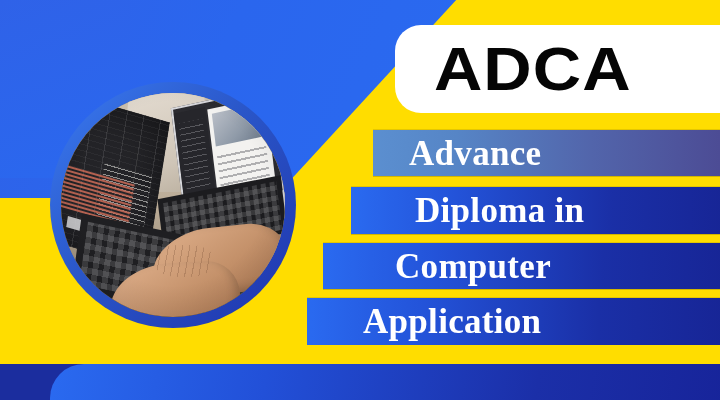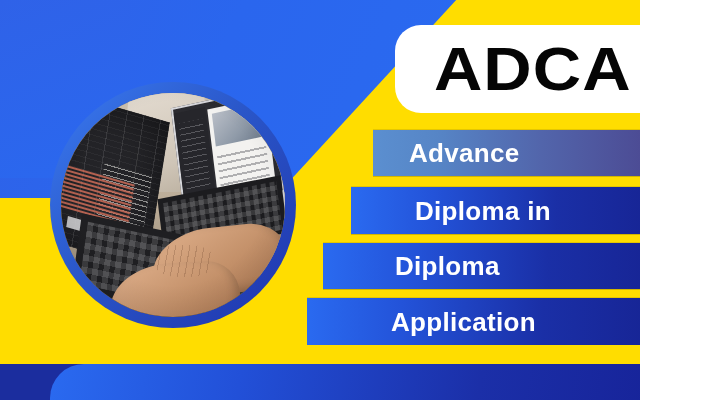--- a/index.html
+++ b/index.html
@@ -2,21 +2,21 @@
 <html><head>
 <meta charset="utf-8">
 <style>
   html, body {
     margin: 0;
     padding: 0;
     background: #ffffff;
   }
   #poster {
     position: relative;
-    width: 640px;
+    width: 720px;
     height: 400px;
     overflow: hidden;
     background: #4d7c0f;
     font-family: "Liberation Sans", sans-serif;
   }
 
   
   .bg-yellow {
     position: absolute;
     inset: 0;
@@ -335,24 +335,24 @@
   }
 
   .line-bar {
     position: absolute;
     right: -4px;
     display: flex;
     align-items: center;
     box-shadow: 0 1px 0 rgba(0,0,0,.18), 0 -1px 0 rgba(0,0,0,.10);
   }
   .line-bar .line-text {
-    font-family: Liberation Sans, sans-serif;
+    font-family: Liberation Serif, serif;
     font-weight: 700;
     color: #ffffff;
-    font-size: 26px;
+    font-size: 35px;
     line-height: 1;
     letter-spacing: .3px;
     margin-left: 36px;
     white-space: nowrap;
   }
   #bar-0 {
     left: 373px;
     top: 130px;
     height: 46px;
     background: linear-gradient(90deg, #5b8fd0 0%, #5685c6 24%, #5265ab 62%, #4c4b94 100%);
@@ -370,21 +370,21 @@
     background: linear-gradient(90deg, #2a6af0 0%, #2353d9 28%, #1a2fa6 70%, #172596 100%);
   }
   #bar-3 {
     left: 307px;
     top: 298px;
     height: 47px;
     background: linear-gradient(90deg, #2a6af0 0%, #2353d9 28%, #1a2fa6 70%, #172596 100%);
   }
   #bar-1 .line-text { margin-left: 64px; }
   #bar-2 .line-text { margin-left: 72px; }
-  #bar-3 .line-text { margin-left: 84px; }
+  #bar-3 .line-text { margin-left: 56px; }
 </style>
 </head>
 <body>
 
 <div id="poster">
 
   <div class="bg-yellow"></div>
   <div class="bg-blue-wedge"></div>
   <div class="bg-blue-left"></div>
 
@@ -420,21 +420,21 @@
     <div class="title-text">ADCA</div>
   </div>
 
   <div class="line-bar" id="bar-0">
     <span class="line-text">Advance</span>
   </div>
   <div class="line-bar" id="bar-1">
     <span class="line-text">Diploma in</span>
   </div>
   <div class="line-bar" id="bar-2">
-    <span class="line-text">Diploma</span>
+    <span class="line-text">Computer</span>
   </div>
   <div class="line-bar" id="bar-3">
     <span class="line-text">Application</span>
   </div>
 
   <div class="bg-bottom-dark"></div>
   <div class="bg-bottom-yellow"></div>
   <div class="bg-bottom-pill"></div>
 
 </div>

